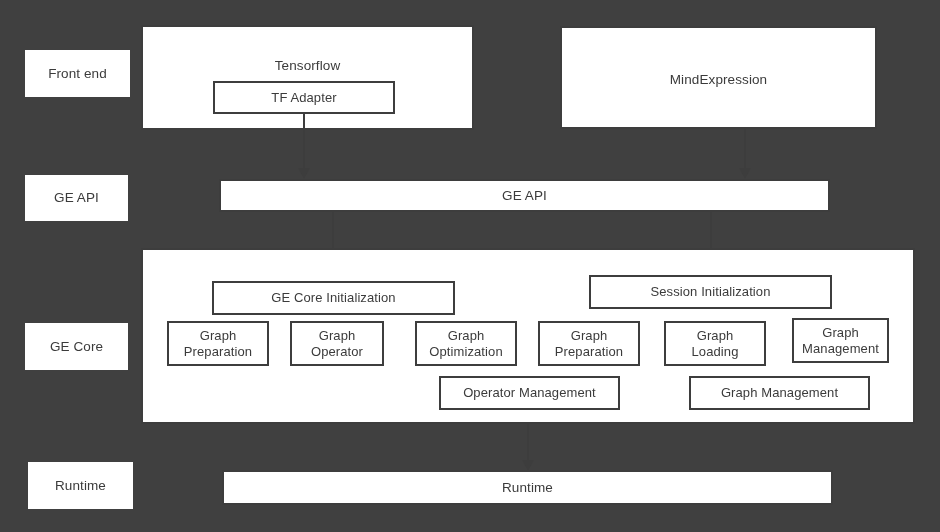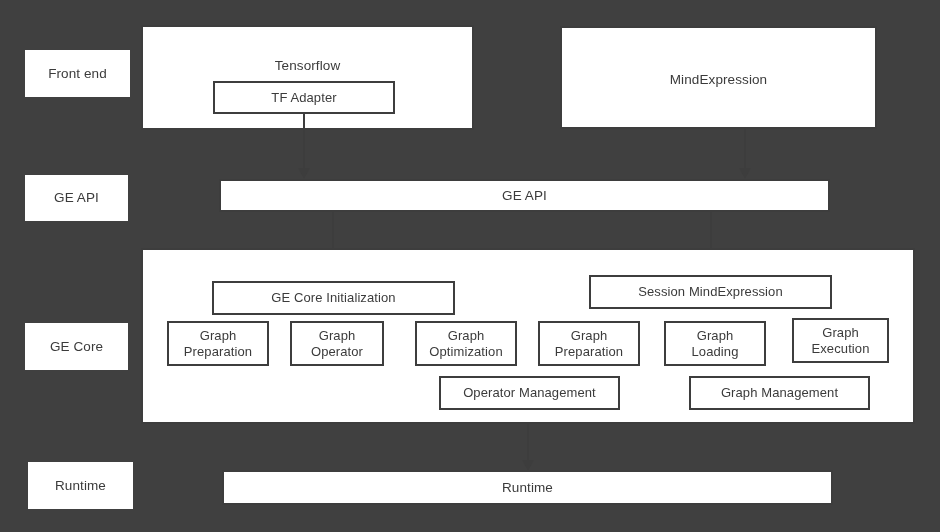--- a/index.html
+++ b/index.html
@@ -140,21 +140,21 @@
     <div class="arrow-head" style="top:52px;"></div>
   </div>
 
   <div class="box container-box" style="left:141px; top:248px; width:774px; height:176px;"></div>
 
   <div class="box node" style="left:212px; top:275px; width:243px; height:34px;margin-top:6px;">
     <span>GE Core Initialization</span>
   </div>
 
   <div class="box node" style="left:589px; top:275px; width:243px; height:34px;">
-    <span>Session MindExpression</span>
+    <span>Session Initialization</span>
   </div>
 
   <div class="box node two-line" style="left:167px; top:321px; width:102px; height:45px;">
     <span>
       <span>Graph</span><br>
       <span>Preparation</span>
     </span>
   </div>
 
   <div class="box node two-line" style="left:290px; top:321px; width:94px; height:45px;">
@@ -181,21 +181,21 @@
   <div class="box node two-line" style="left:664px; top:321px; width:102px; height:45px;">
     <span>
       <span>Graph</span><br>
       <span>Loading</span>
     </span>
   </div>
 
   <div class="box node two-line" style="left:792px; top:318px; width:97px; height:45px;">
     <span>
       <span>Graph</span><br>
-      <span>Execution</span>
+      <span>Management</span>
     </span>
   </div>
 
 
   <div class="box node" style="left:439px; top:376px; width:181px; height:34px;">
     <span>Operator Management</span>
   </div>
 
   <div class="box node" style="left:689px; top:376px; width:181px; height:34px;">
     <span>Graph Management</span>

